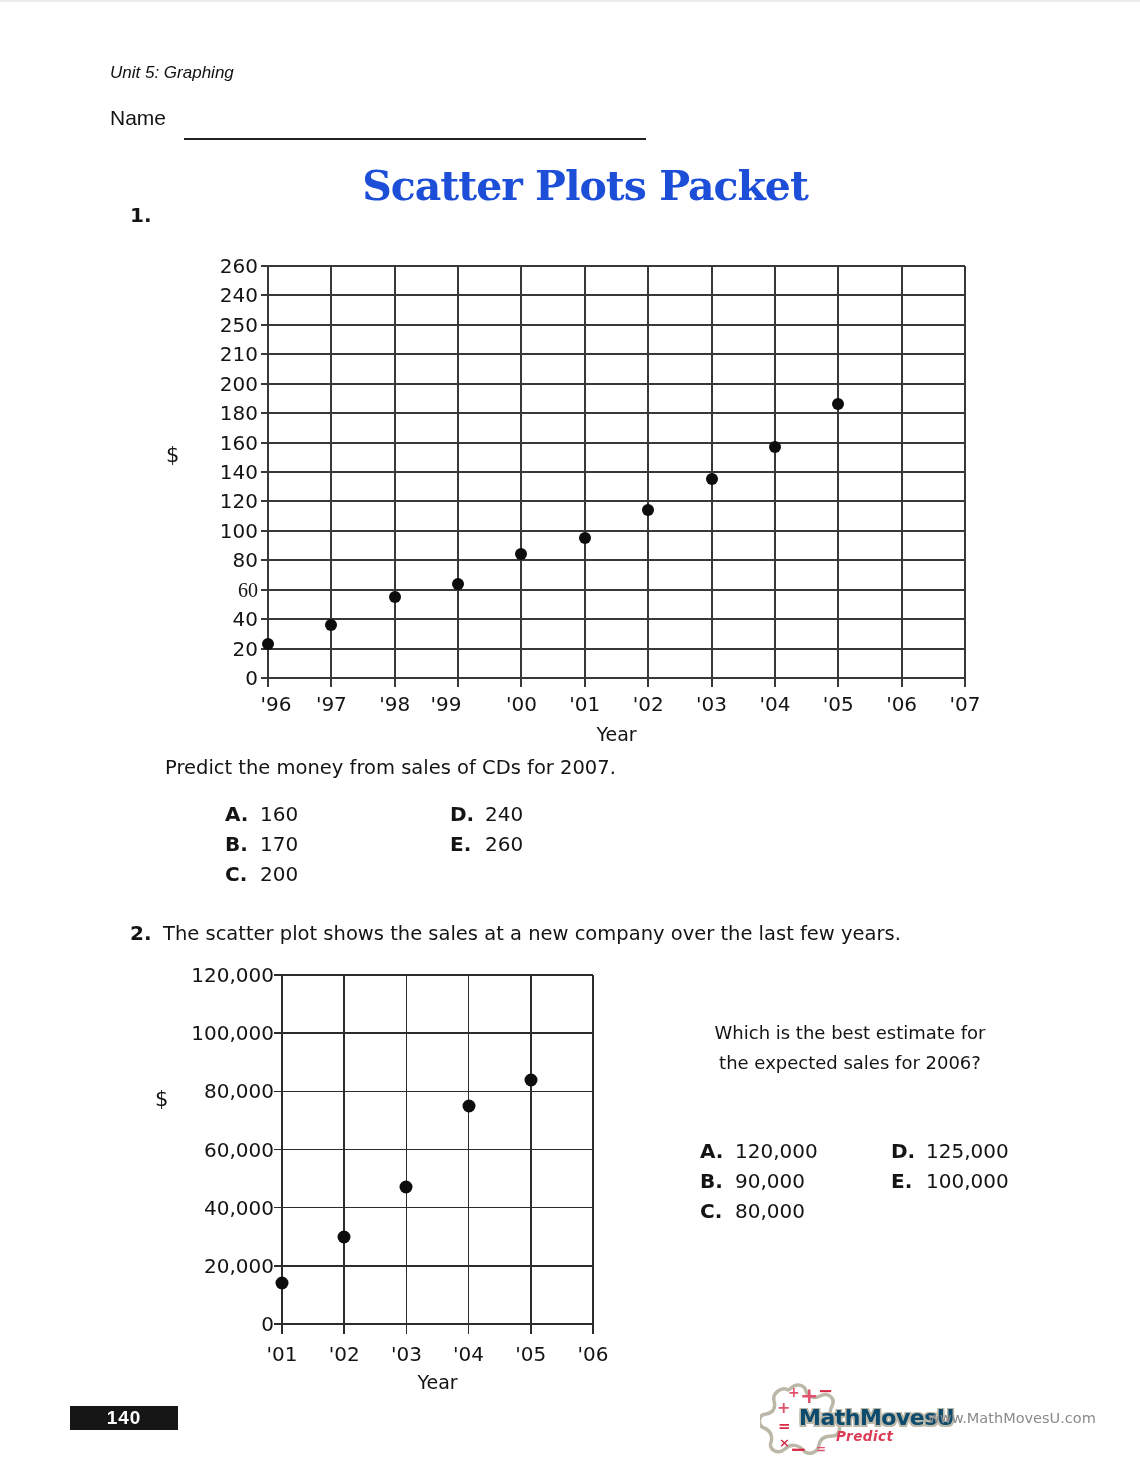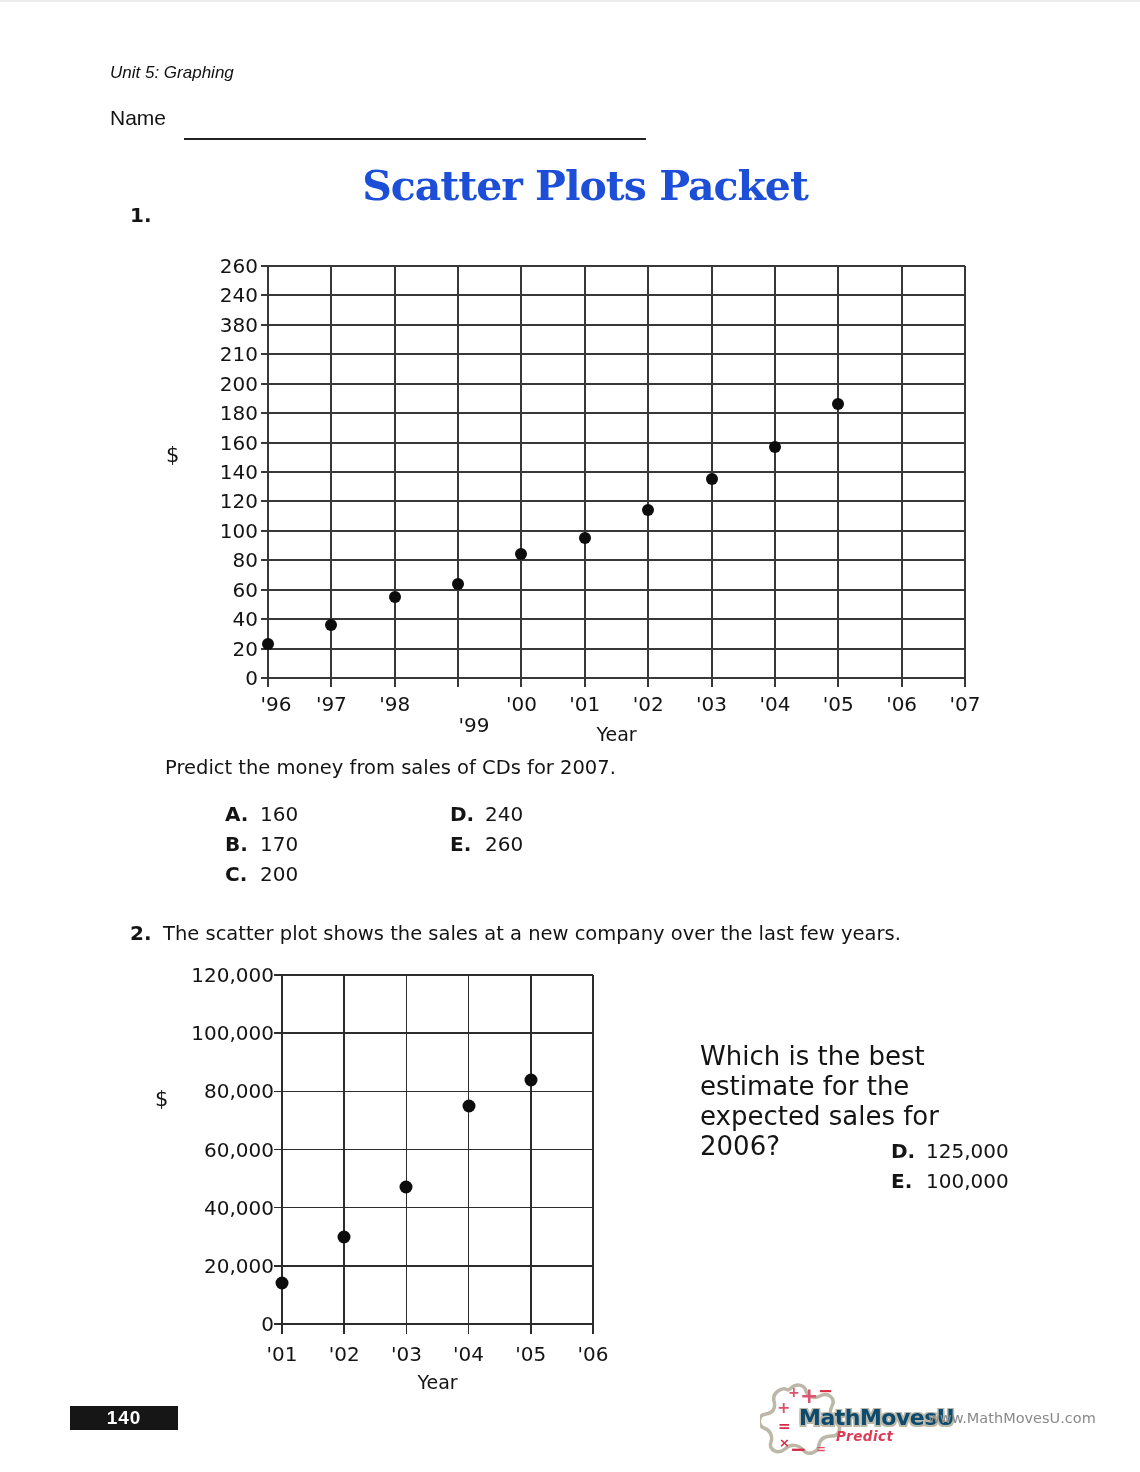--- a/index.html
+++ b/index.html
@@ -65,21 +65,21 @@
   .opt-col{position:absolute; font-size:20px;}
   #q1-opts-col1{left:225px; top:797px;}
   #q1-opts-col2{left:450px; top:797px;}
   #q2-opts-col1{left:700px; top:1134px;}
   #q2-opts-col2{left:891px; top:1134px;}
   .opt-row{height:30px; line-height:30px; white-space:nowrap;}
   .opt-letter{font-weight:bold; display:inline-block; min-width:27px;}
   .opt-value{margin-left:8px;}
 
   
-  #q2-question{left:700px; top:1039px; width:300px; font-size:26px; line-height:30px;}
+  #q2-question{left:700px; top:1016px; width:300px; font-size:18px; line-height:30px;text-align:center;}
 
   
   .page-badge{left:70px; top:1404px; width:108px; height:24px; background:#161616;
               color:#fff; font:bold 19px "Liberation Sans", sans-serif;
               text-align:center; line-height:24px; letter-spacing:1px;}
   .logo-blob{left:760px; top:1379px;}
   .brand-text{
     left:799px; top:1403px; font-weight:bold; font-size:22px; letter-spacing:-0.5px;
     color:#0c4a6e;
     text-shadow:-1.5px -1.5px 0 #bcb8a8, 1.5px -1.5px 0 #bcb8a8,
@@ -97,30 +97,30 @@
   <div class="abs unit-label">Unit 5: Graphing</div>
   <div class="abs name-label">Name</div>
   <div class="abs name-line"></div>
   <div class="abs page-title">Scatter Plots Packet</div>
 
   <div class="abs qnum" id="q1-num">1.</div>
 
   <div class="ylabels" id="chart1-ylabels">
       <div class="ylab" style="top: -12px;">260</div>
       <div class="ylab" style="top: 17.4286px;">240</div>
-      <div class="ylab" style="top: 46.8571px;">380</div>
+      <div class="ylab" style="top: 46.8571px;">250</div>
       <div class="ylab" style="top: 76.2857px;">210</div>
       <div class="ylab" style="top: 105.714px;">200</div>
       <div class="ylab" style="top: 135.143px;">180</div>
       <div class="ylab" style="top: 164.571px;">160</div>
       <div class="ylab" style="top: 194px;">140</div>
       <div class="ylab" style="top: 223.429px;">120</div>
       <div class="ylab" style="top: 252.857px;">100</div>
       <div class="ylab" style="top: 282.286px;">80</div>
-      <div class="ylab" style="top: 311.714px;">60</div>
+      <div class="ylab" style="top: 311.714px; font-family: Liberation Serif, serif;">60</div>
       <div class="ylab" style="top: 341.143px;">40</div>
       <div class="ylab" style="top: 370.571px;">20</div>
       <div class="ylab" style="top: 400px;">0</div>
     </div>
   <div class="abs axis-title" id="chart1-ytitle">$</div>
   <div class="plot" id="chart1-plot">
       <div class="hline" style="top: -1px;"></div>
       <div class="hline" style="top: 28.4286px;"></div>
       <div class="hline" style="top: 57.8571px;"></div>
       <div class="hline" style="top: 87.2857px;"></div>
@@ -155,21 +155,21 @@
       <div class="dot" style="left: 316.818px; top: 272.214px;"></div>
       <div class="dot" style="left: 380.182px; top: 244.257px;"></div>
       <div class="dot" style="left: 443.545px; top: 213.357px;"></div>
       <div class="dot" style="left: 506.909px; top: 180.986px;"></div>
       <div class="dot" style="left: 570.273px; top: 138.314px;"></div>
     </div>
   <div class="xlabels" id="chart1-xlabels">
       <div class="xlab" style="left: 8px;">'96</div>
       <div class="xlab" style="left: 63.3636px;">'97</div>
       <div class="xlab" style="left: 126.727px;">'98</div>
-      <div class="xlab" style="left: 206px; margin-top: 21px;">'99</div>
+      <div class="xlab" style="left: 178px;">'99</div>
       <div class="xlab" style="left: 253.455px;">'00</div>
       <div class="xlab" style="left: 316.818px;">'01</div>
       <div class="xlab" style="left: 380.182px;">'02</div>
       <div class="xlab" style="left: 443.545px;">'03</div>
       <div class="xlab" style="left: 506.909px;">'04</div>
       <div class="xlab" style="left: 570.273px;">'05</div>
       <div class="xlab" style="left: 633.636px;">'06</div>
       <div class="xlab" style="left: 697px;">'07</div>
     </div>
   <div class="abs axis-title" id="chart1-xtitle">Year</div>
@@ -222,20 +222,25 @@
       <div class="xlab" style="left: 0px;">'01</div>
       <div class="xlab" style="left: 62.2px;">'02</div>
       <div class="xlab" style="left: 124.4px;">'03</div>
       <div class="xlab" style="left: 186.6px;">'04</div>
       <div class="xlab" style="left: 248.8px;">'05</div>
       <div class="xlab" style="left: 311px;">'06</div>
     </div>
   <div class="abs axis-title" id="chart2-xtitle">Year</div>
 
   <div class="abs" id="q2-question">Which is the best estimate for the expected sales for 2006?</div>
+  <div class="opt-col" id="q2-opts-col1">
+      <div class="opt-row"><span class="opt-letter">A.</span><span class="opt-value">120,000</span></div>
+      <div class="opt-row"><span class="opt-letter">B.</span><span class="opt-value">90,000</span></div>
+      <div class="opt-row"><span class="opt-letter">C.</span><span class="opt-value">80,000</span></div>
+    </div>
   <div class="opt-col" id="q2-opts-col2">
       <div class="opt-row"><span class="opt-letter">D.</span><span class="opt-value">125,000</span></div>
       <div class="opt-row"><span class="opt-letter">E.</span><span class="opt-value">100,000</span></div>
     </div>
 
   <div class="abs page-badge">140</div>
 
   <svg class="abs logo-blob" width="84" height="78" viewBox="0 0 84 78">
     <path d="M30,8 C36,2 44,3 46,10 C48,16 54,18 60,15 C68,11 76,17 72,25 C69,31 70,37 76,41 C82,45 80,55 72,55 C65,55 60,58 59,64 C58,72 48,75 43,69 C38,63 30,63 25,68 C18,74 8,69 11,61 C13,55 10,49 4,47 C-3,44 -2,34 6,33 C13,32 16,27 14,20 C12,12 22,5 28,9 Z" fill="#ffffff" stroke="#bcb8a8" stroke-width="3.5" stroke-linejoin="round"></path>
     <g font-family="DejaVu Sans, sans-serif" font-weight="bold">

